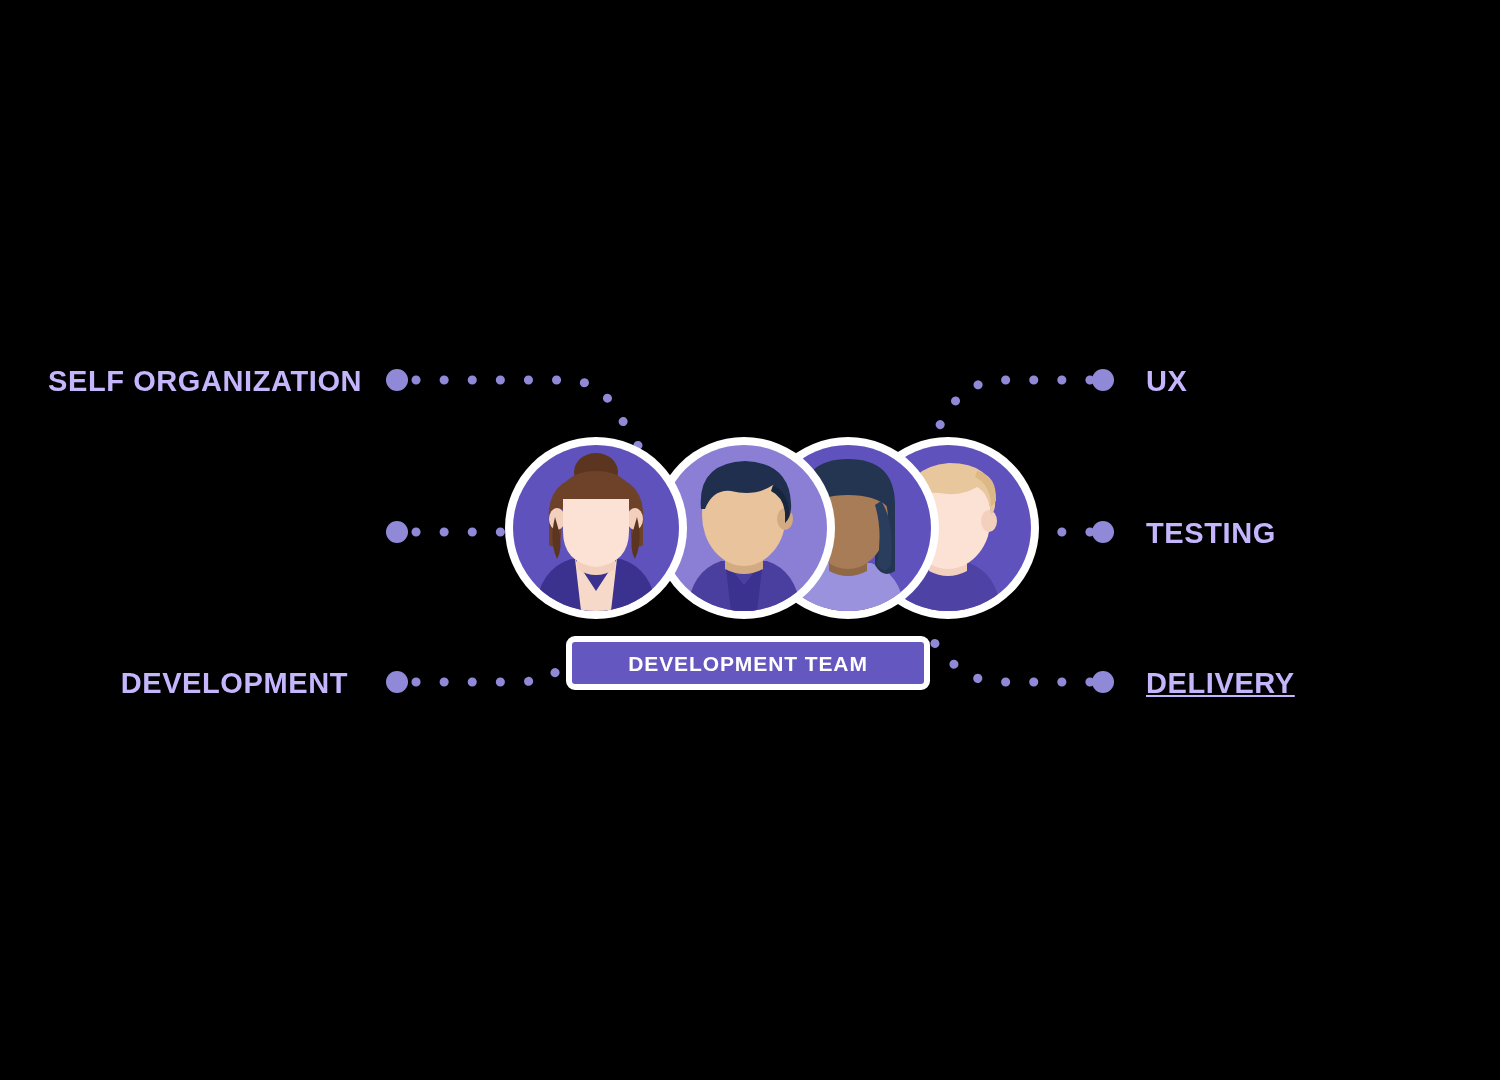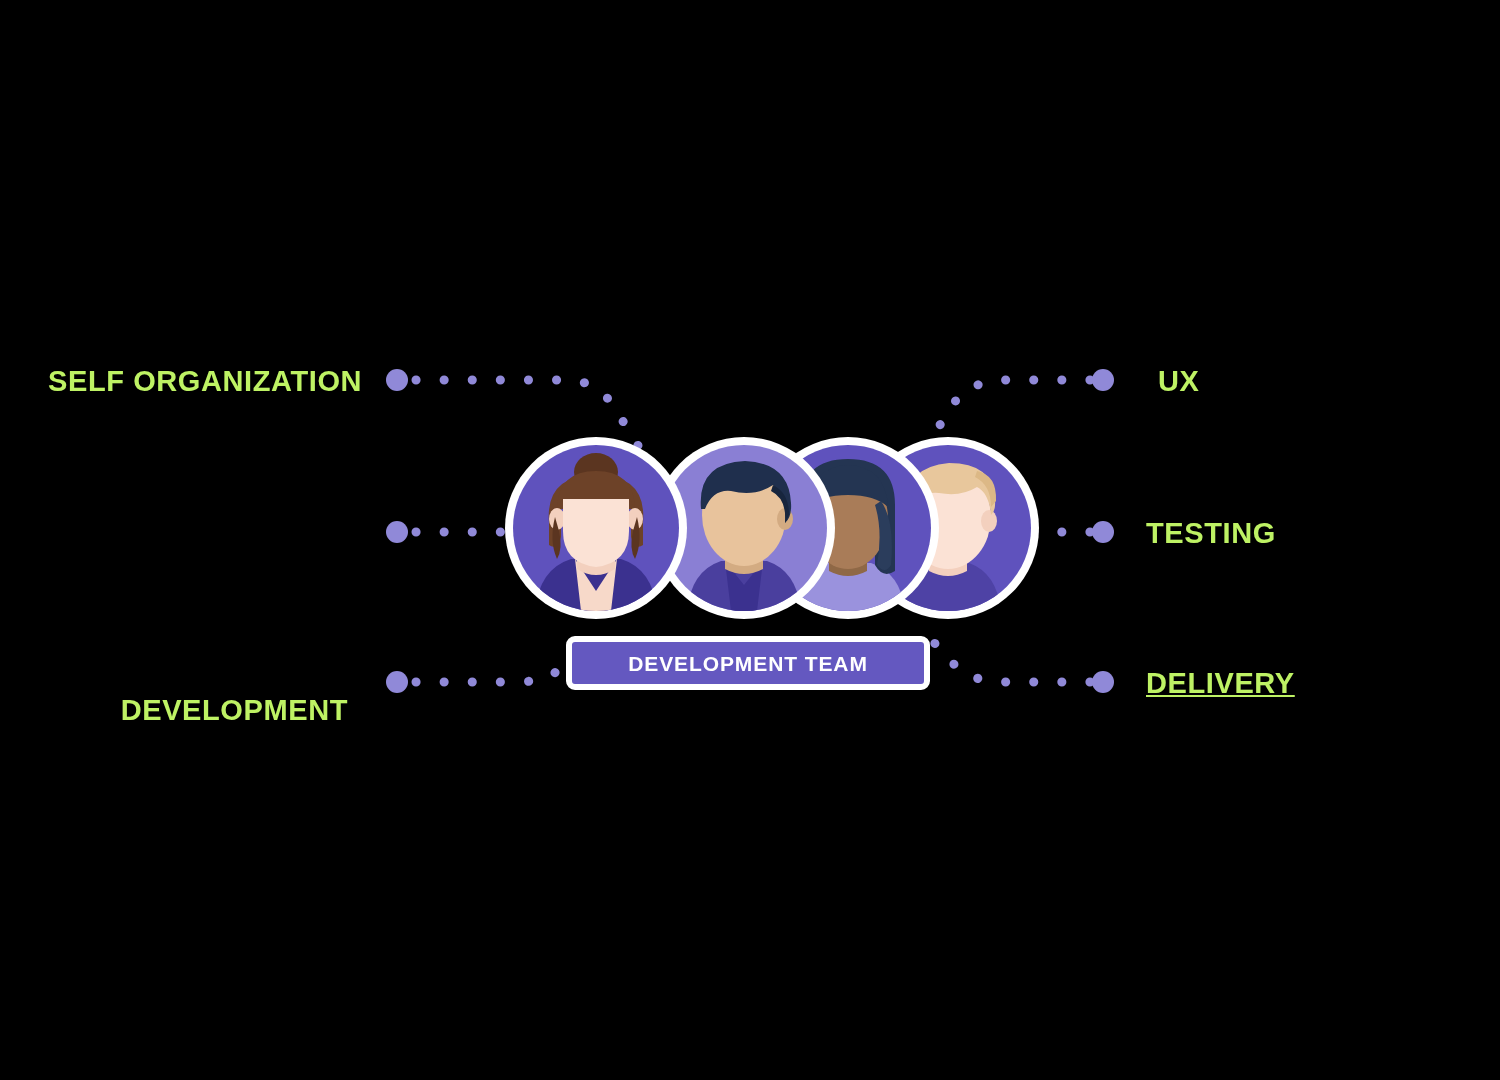--- a/index.html
+++ b/index.html
@@ -25,21 +25,21 @@
     position: absolute;
     left: 0; top: 0;
     width: 1500px;
     height: 1080px;
     pointer-events: none;
   }
 
   
   .label {
     position: absolute;
-    color: #bef264;
+    color: #c4b5fd;
     font-size: 29px;
     font-weight: bold;
     letter-spacing: 0.6px;
     white-space: nowrap;
     line-height: 1;
   }
   .label.right { text-align: left; }
   .label.left  { text-align: right; }
 
   
@@ -123,24 +123,24 @@
     <path d="M 1090 532 L 992 532" fill="none" stroke="#9089d8" stroke-width="9" stroke-linecap="round" stroke-dasharray="0.1 28"></path>
 
     <path d="M 1090 682 L 1000 682 Q 968 681 950 660 L 930 638" fill="none" stroke="#9089d8" stroke-width="9" stroke-linecap="round" stroke-dasharray="0.1 28"></path>
   </svg>
 
   <div class="label left" style="left:48px; top:367px; width:300px;">SELF ORGANIZATION</div>
   <div class="node-dot" style="left:386px; top:369px;"></div>
 
   <div class="node-dot" style="left:386px; top:521px;"></div>
 
-  <div class="label left" style="left:48px; top:696px; width:300px;text-align:right;">DEVELOPMENT</div>
+  <div class="label left" style="left:48px; top:669px; width:300px;text-align:right;">DEVELOPMENT</div>
   <div class="node-dot" style="left:386px; top:671px;"></div>
 
-  <div class="label right" style="left:1146px; top:367px;margin-left:12px;">UX</div>
+  <div class="label right" style="left:1146px; top:367px;">UX</div>
   <div class="node-dot" style="left:1092px; top:369px;"></div>
 
   <div class="label right" style="left:1146px; top:519px;">TESTING</div>
   <div class="node-dot" style="left:1092px; top:521px;"></div>
 
   <div class="label right" style="left:1146px; top:669px;text-decoration:underline;">DELIVERY</div>
   <div class="node-dot" style="left:1092px; top:671px;"></div>
 
   <div id="cluster">
 

